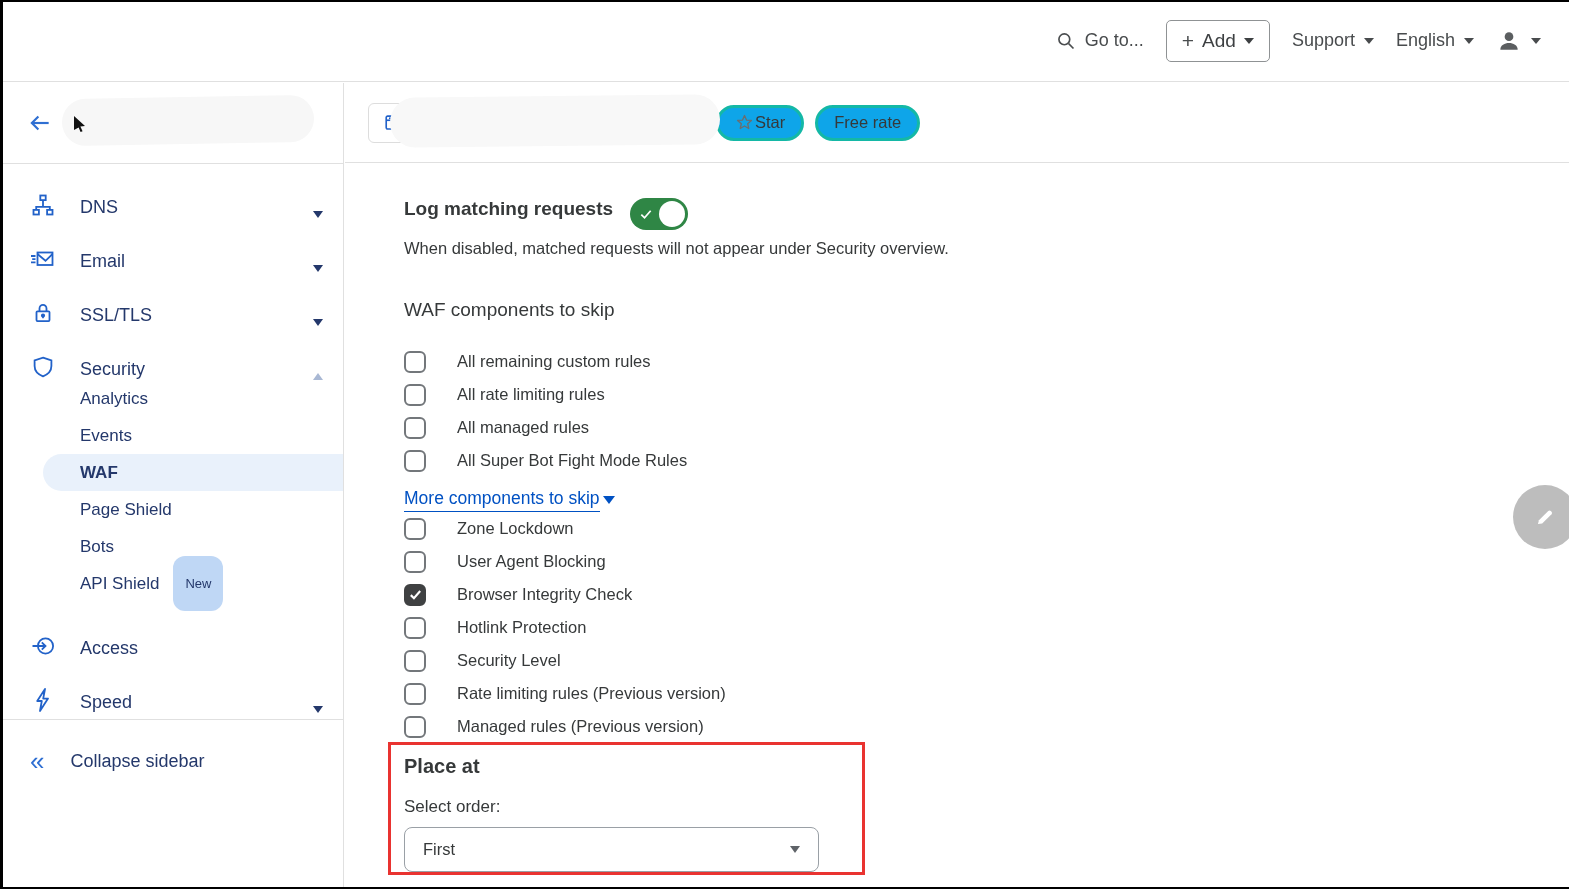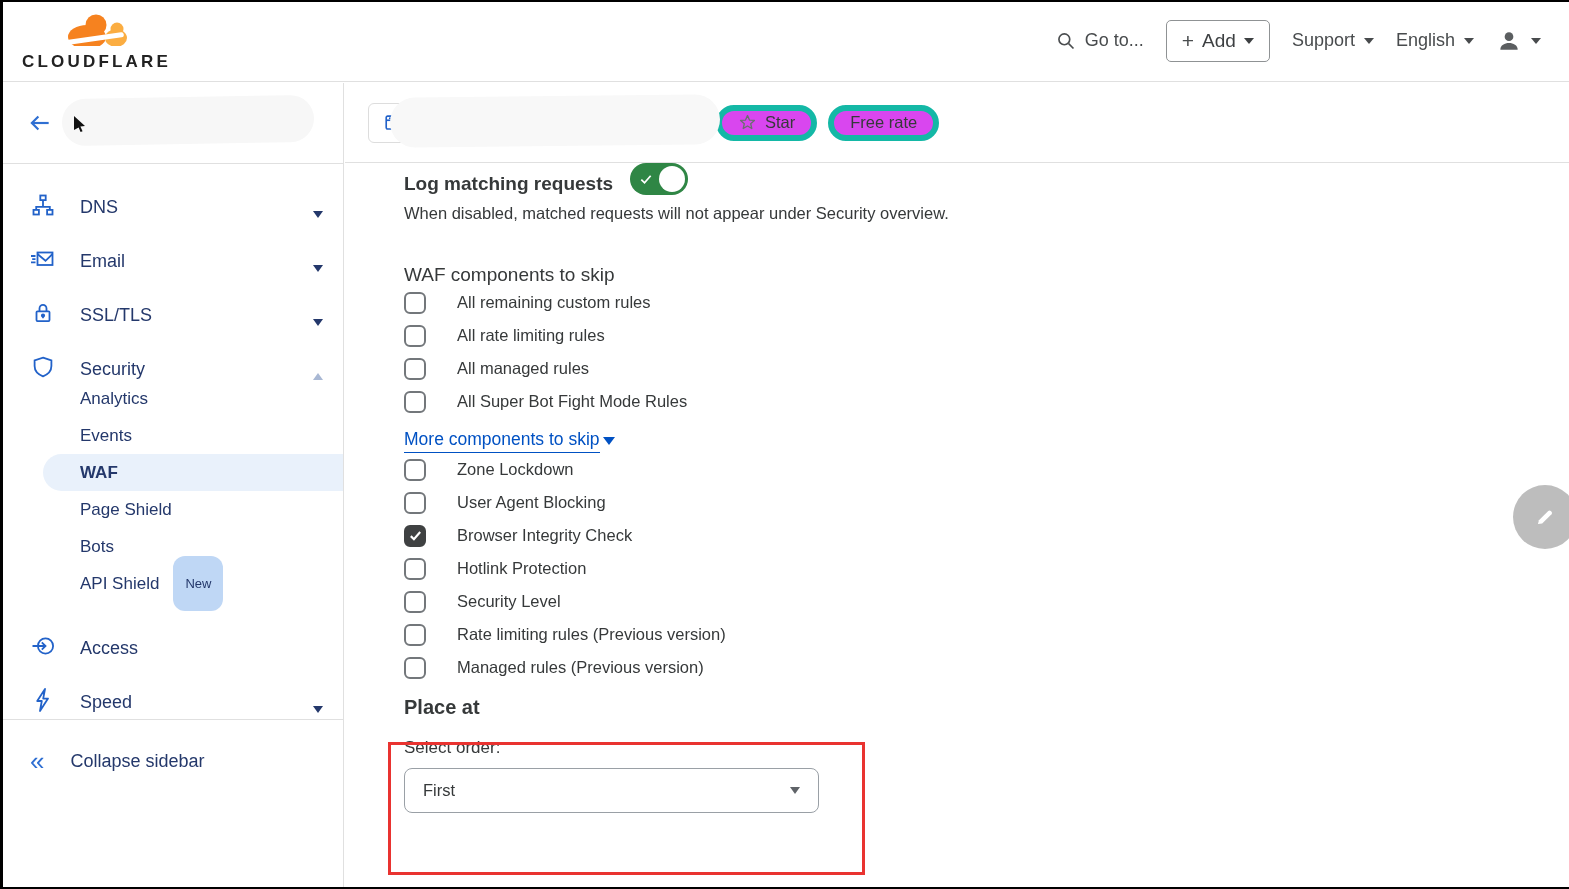--- a/index.html
+++ b/index.html
@@ -50,32 +50,32 @@
   .collapse-label{font-size:18px;color:#24386b}
 
   
   .site-bar{position:absolute;left:345px;top:83px;right:0;height:80px;border-bottom:1px solid #e0e0e0;
     display:flex;align-items:center;padding-left:23px;box-sizing:border-box;background:#fff;z-index:4}
   .site-box{width:212px;height:40px;border:1px solid #ddd;border-radius:6px;display:flex;align-items:center;
     padding-left:14px;box-sizing:border-box;position:relative;background:#fff}
   .scrub-site{left:45px;top:13px;width:330px;height:50px;position:absolute;z-index:3;background:#f8f8f8;border-radius:26px;transform:rotate(-0.6deg)}
   .pill{height:36px;border-radius:18px;display:flex;align-items:center;font-size:16.5px;color:#36393a;box-sizing:border-box}
   .pill.active{background:#97e6b0;padding:0 17px;gap:9px;margin-left:20px;z-index:1}
-  .pill.ghost{border:6px solid #14b8a6;background:#d946ef;padding:0 16px;gap:8px;margin-left:11px}
+  .pill.ghost{border:3px solid #14b8a6;background:#0ea5e9;padding:0 16px;gap:1px;margin-left:11px}
 
   
   .content{position:absolute;left:345px;top:163px;right:0;bottom:0;padding-left:59px;box-sizing:border-box;background:#fff}
-  .h-row{display:flex;align-items:flex-end;gap:17px}
+  .h-row{margin-top:35px;display:flex;align-items:flex-start;gap:17px}
   .h-title{font-size:19px;font-weight:bold;color:#36393a}
   .toggle{width:58px;height:32px;border-radius:16px;background:#2f8645;position:relative;display:inline-block;cursor:pointer}
   .toggle .knob{position:absolute;right:3px;top:3px;width:26px;height:26px;border-radius:50%;background:#fff}
   .toggle svg{position:absolute;left:9px;top:9px}
   .desc{margin-top:9px;font-size:16.5px;color:#36393a}
   .section-title{margin-top:41px;font-size:19px;color:#36393a}
-  .chk-group{margin-top:0}
+  .chk-group{margin-top:24px}
   .chk-group.tight{margin-top:0}
   .chk-row{height:33px;display:flex;align-items:center}
   .chk{width:22px;height:22px;border:2px solid #73777b;border-radius:6px;box-sizing:border-box;background:#fff;
     display:flex;align-items:center;justify-content:center;cursor:pointer;flex:none}
   .chk svg{display:none}
   .chk.checked{background:#3f4142;border-color:#3f4142}
   .chk.checked svg{display:block}
   .chk-label{margin-left:31px;font-size:16.5px;color:#36393a}
   .more-row{margin-top:11px;height:24px;display:flex;align-items:center;color:#0051c3;cursor:pointer}
   .more-link{font-size:17.5px;border-bottom:1.5px solid #0051c3;padding-bottom:2px}
@@ -97,31 +97,20 @@
     clip-path:polygon(0 0,100% 62%,58% 66%,78% 95%,60% 100%,42% 72%,0 88%)}
 </style>
 </head>
 <body>
 
 <div class="edge edge-left"></div>
 <div class="edge edge-top"></div>
 <div class="edge edge-bottom"></div>
 
 <div class="top-header">
-  <div class="logo">
-    <svg width="78" height="40" viewBox="0 0 78 40">
-      <ellipse cx="29" cy="25" rx="19" ry="12" fill="#f6821f"></ellipse>
-      <circle cx="38" cy="13" r="10.5" fill="#f6821f"></circle>
-      <ellipse cx="58" cy="26" rx="11" ry="9" fill="#fbad41"></ellipse>
-      <circle cx="59" cy="17" r="6.5" fill="#fbad41"></circle>
-      <rect x="8" y="24" width="58" height="5" rx="2.5" fill="#fff" transform="rotate(-8 37 26)"></rect>
-      <rect x="6" y="34" width="70" height="8" fill="#fff"></rect>
-    </svg>
-    <div class="brand">CLOUDFLARE</div>
-  </div>
   <div class="hdr-right">
     <div class="hdr-item">
       <svg width="20" height="20" viewBox="0 0 24 24" fill="none" stroke="#4a4d4f" stroke-width="2">
         <circle cx="10" cy="10" r="6.5"></circle>
           <path d="M15.2 15.2L21 21"></path>
       </svg>
       <span>Go to...</span>
     </div>
     <div class="add-btn">
       <span class="plus">+</span>

